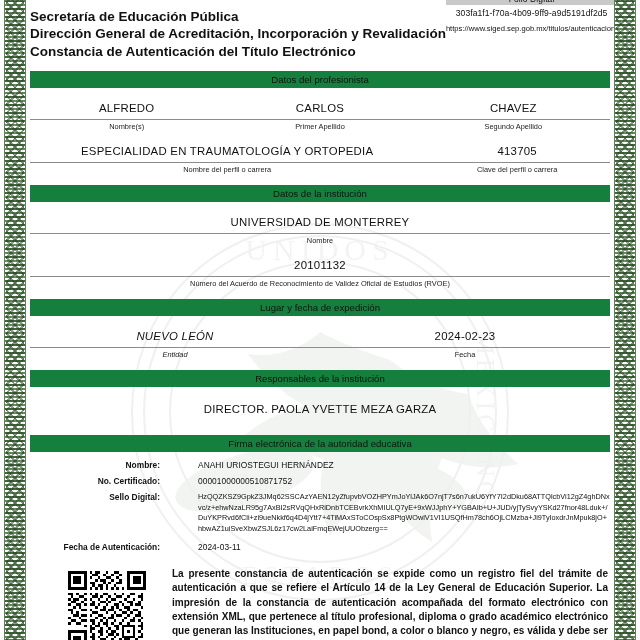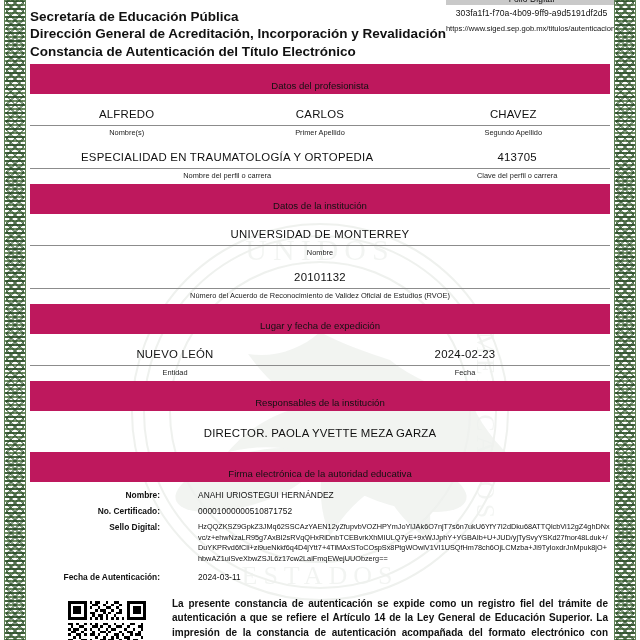--- a/index.html
+++ b/index.html
@@ -105,25 +105,25 @@
     padding: 3px 0 4px;
     letter-spacing: .05px;
   }
   .folio-url {
     font-size: 7.6px;
     padding-top: 2px;
   }
 
   
   .band {
-    background: #be185d;
+    background: #15803d;
     text-align: center;
     font-size: 9.6px;
-    padding: 16px 0 3px;
-    margin-top: 4px;
+    padding: 3px 0 3px;
+    margin-top: 11px;
   }
 
   
   .fields {
     display: flex;
     width: 100%;
   }
   .field {
     flex: 1;
     text-align: center;
@@ -141,21 +141,21 @@
   .field .caption {
     font-size: 7.4px;
     padding-top: 2px;
     color: #1b1b1b;
   }
 
   
   .fields.split .field.wide { flex: 0 0 68%; }
   .fields.split .field.thin { flex: 0 0 32%; }
 
-  .fields.half .field.left  { flex: 0 0 50%; }
+  .fields.half .field.left  { flex: 0 0 50%; font-style: italic; }
   .fields.half .field.right { flex: 0 0 50%; }
 
   .single-center {
     text-align: center;
     font-size: 11.4px;
     padding: 16px 0 9px;
     letter-spacing: .2px;
   }
 
   

